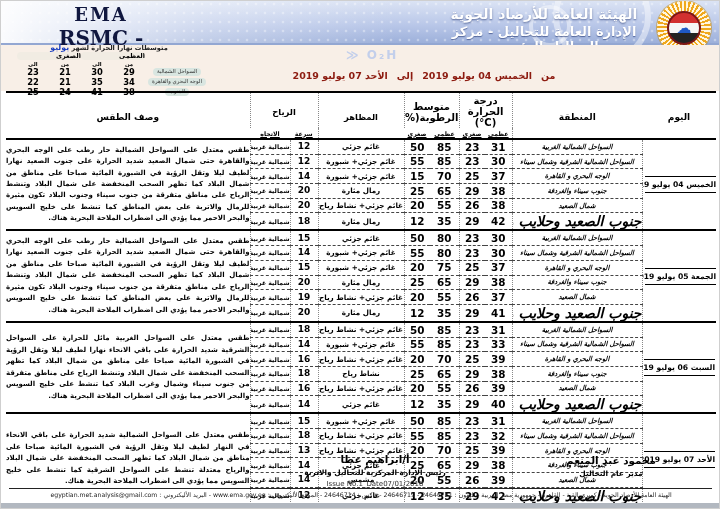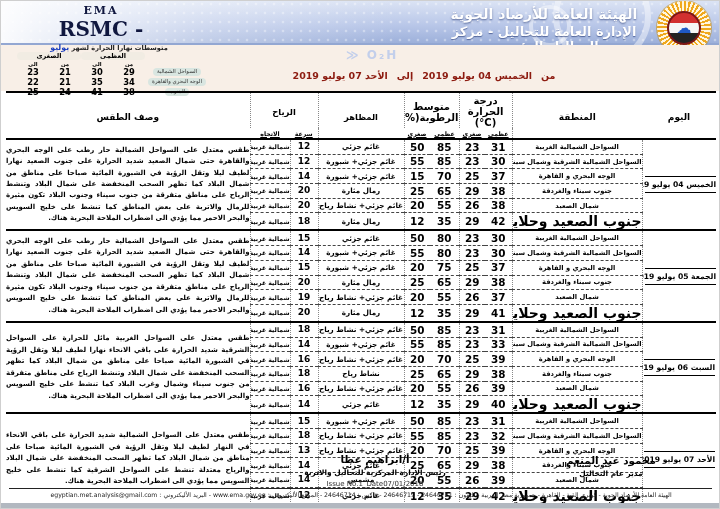--- a/index.html
+++ b/index.html
@@ -11,21 +11,21 @@
           radial-gradient(circle at 3px 3px, rgba(255,255,255,.35) 1px, transparent 1.7px),
           linear-gradient(90deg, rgba(255,255,255,.95) 0%, rgba(255,255,255,.35) 28%, rgba(255,255,255,0) 55%),
           linear-gradient(180deg,#dbe3f4 0%,#bac8e9 55%,#9db0da 100%);
         background-size:9px 9px,100% 100%,100% 100%;
         border-bottom:2px solid #93a7d2;}
   .ring{position:absolute;border-radius:50%;border:6px solid rgba(255,255,255,.45);}
   .ring1{right:70px;top:-34px;width:86px;height:86px;}
   .ring2{right:150px;top:4px;width:34px;height:34px;border-width:4px;}
   .ema-en{position:absolute;left:30px;top:3px;width:140px;text-align:center;color:#10173f;
           font-family:"DejaVu Serif",serif;font-weight:bold;line-height:1.2;}
-  .ema-en .l1{font-size:11px;letter-spacing:2px;}
+  .ema-en .l1{font-size:18px;letter-spacing:2px;}
   .ema-en .l2{font-size:20px;}
   .org-ar{position:absolute;right:72px;top:5px;width:210px;text-align:center;color:#fff;direction:rtl;}
   .org-ar .t{font-size:14px;font-weight:bold;text-shadow:0 1px 2px rgba(30,50,110,.65);}
   .org-ar .s{font-size:13px;font-weight:bold;margin-top:2px;text-shadow:0 1px 1px rgba(30,50,110,.6);}
   
   .logo{position:absolute;right:10px;top:0;width:54px;height:54px;border-radius:50%;
         background:repeating-conic-gradient(#f0a81c 0deg 5deg,#fff6df 5deg 10deg);
         display:flex;align-items:center;justify-content:center;
         box-shadow:0 0 0 1px rgba(190,140,30,.55);}
   .logo-core{width:34px;height:34px;border-radius:50%;overflow:hidden;position:relative;
@@ -39,21 +39,21 @@
   .fc-title{position:absolute;right:88px;top:47px;width:270px;text-align:center;direction:rtl;
             color:#16168c;font-weight:bold;font-size:10.5px;white-space:nowrap;}
   .fc-date{position:absolute;right:145px;top:69px;width:300px;direction:rtl;display:flex;
            justify-content:center;gap:9px;color:#8d1b10;font-weight:bold;font-size:9.5px;white-space:nowrap;}
   
   .avg-wrap{position:absolute;left:8px;top:42px;width:200px;direction:rtl;}
   .avg-title{text-align:center;font-size:6.6px;font-weight:bold;color:#222;height:9px;}
   .avg-title .month{color:#1b3fbf;font-size:7.8px;}
   table.avg{border-collapse:collapse;table-layout:fixed;width:192px;direction:rtl;}
   .avg th,.avg td{padding:0;text-align:center;overflow:hidden;white-space:nowrap;}
-  .avg .grp{font-size:6.6px;font-weight:bold;background:#f1ece3;border-radius:8px;height:8px;}
+  .avg .grp{font-size:6.6px;font-weight:bold;background:#f1ece3;border-radius:8px;height:8px;text-align:right;}
   .avg .fl{font-size:5.4px;font-weight:bold;height:7px;}
   .avg td.val{font-size:8.4px;font-weight:bold;height:9.5px;}
   .avg td.reg{font-size:5.4px;}
   .avg .pill{display:inline-block;background:#d9e6e1;border-radius:6px;padding:0 4px;line-height:7.5px;color:#333;}
   
   table.main{position:absolute;left:5px;top:90px;width:710px;border-collapse:collapse;
              table-layout:fixed;direction:rtl;color:#000;
              border-top:2.5px solid #000;border-bottom:2.5px solid #000;}
   .main th,.main td{padding:0;overflow:hidden;font-weight:bold;}
   .main thead{border-bottom:2.8px solid #000;}
@@ -63,21 +63,21 @@
   .h-phen,.h-wind{font-size:8.4px;}
   .main thead tr:first-child th{height:13px;padding-top:2px;}
   .main .sub{font-size:6.2px;text-decoration:underline;height:10px;}
   .h-region,.h-temp,.h-hum,.h-phen,.h-wind{border-left:1px dotted #888;}
   .main tbody td{height:13.7px;vertical-align:middle;}
   .main tr.sub-row td{border-top:1px dashed #444;}
   .main tr.group-first td{border-top:2.3px solid #000;}
   .c-day{border-left:1px dotted #888;padding:0 2px;}
   .day-label{border-top:1.8px solid #000;border-bottom:1.8px solid #000;margin:0 1px;
              font-size:7.6px;text-align:center;padding:3px 0;white-space:nowrap;}
-  .c-region{font-size:6.7px;text-align:center;white-space:nowrap;border-left:1px dotted #888;}
+  .c-region{font-size:6.7px;text-align:center;white-space:nowrap;border-left:1px dotted #888;font-style:italic;}
   .c-region.big{font-size:14px;}
   .c-num{font-size:10.4px;text-align:center;line-height:1;}
   .c-tmin,.c-hmin{border-left:1px dotted #888;}
   .c-phen{font-size:7.2px;text-align:center;white-space:nowrap;border-left:1px dotted #888;}
   .c-speed{font-size:9px;text-align:center;border-left:1px dotted #888;}
   .c-dir{font-size:6.2px;text-align:center;white-space:nowrap;border-left:1px dotted #888;}
   .c-desc{font-size:7px;line-height:1.64;text-align:justify;direction:rtl;
           padding:3px 6px 2px 5px;vertical-align:top;}
   
   .sig{position:absolute;text-align:center;direction:rtl;color:#000;}

